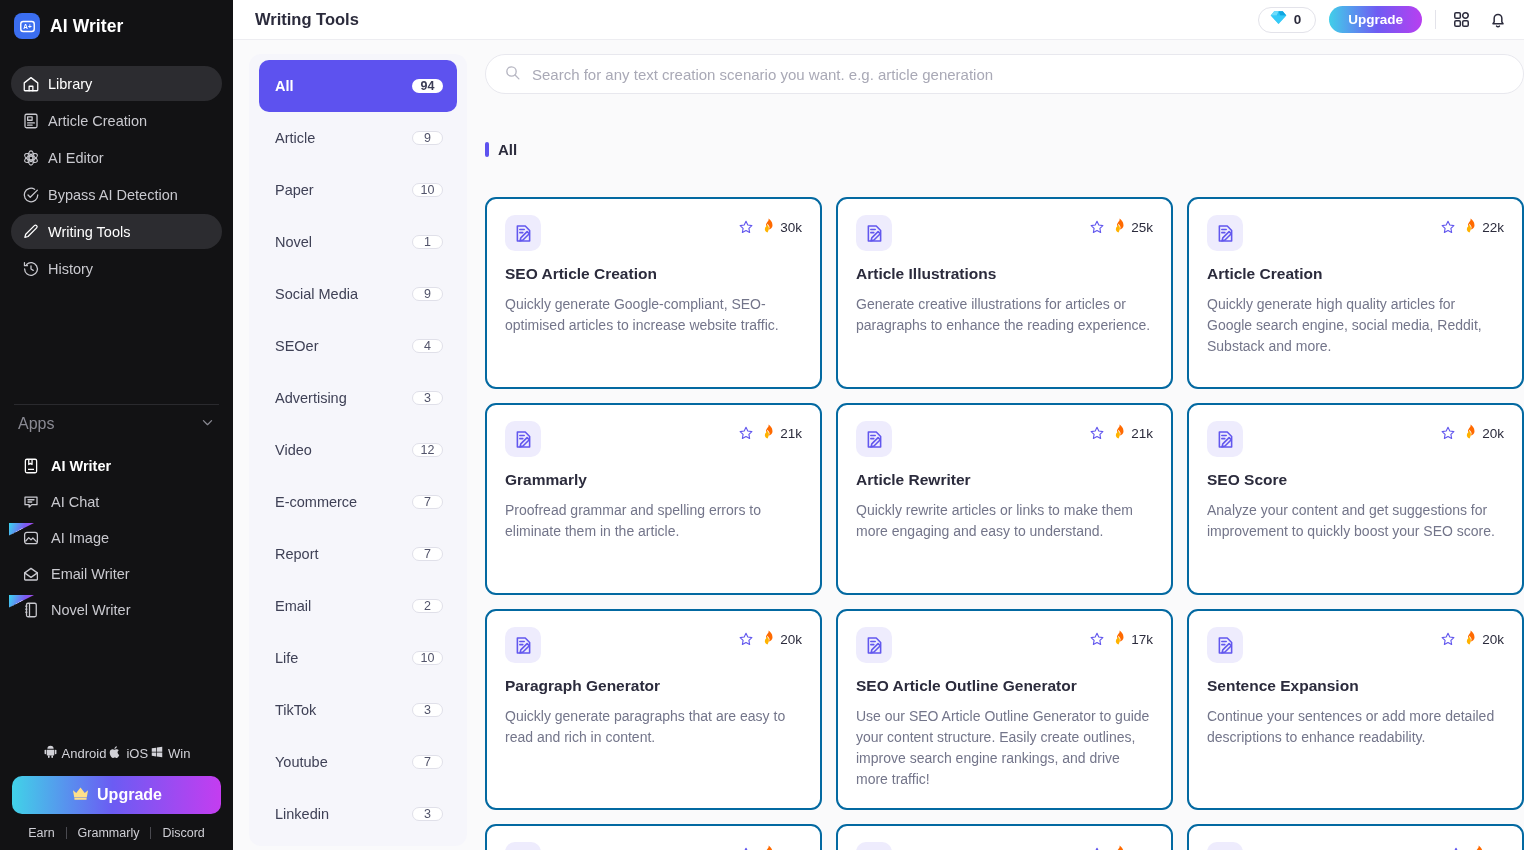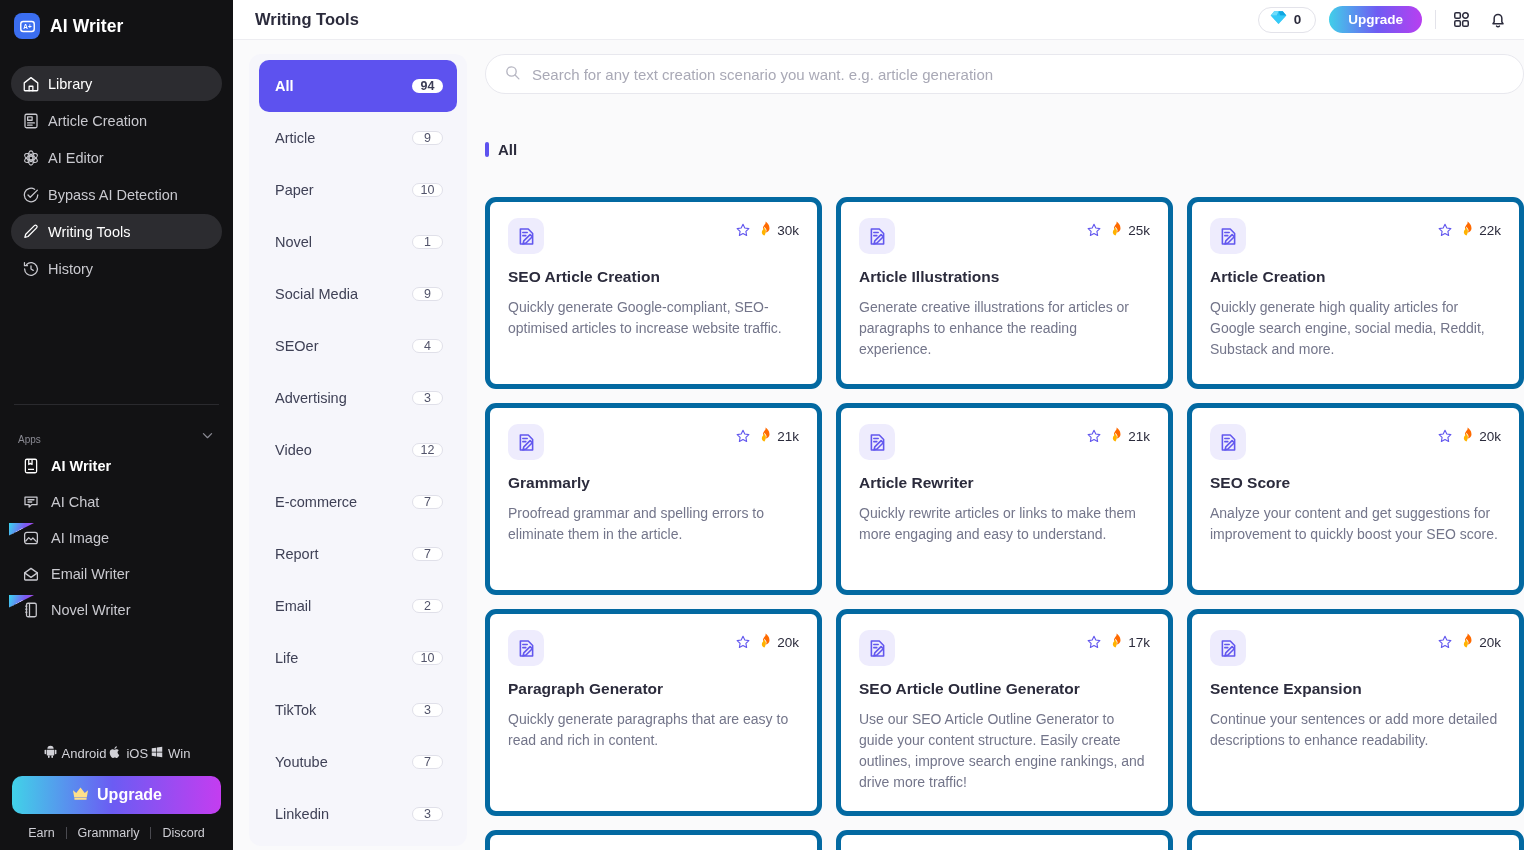--- a/index.html
+++ b/index.html
@@ -34,23 +34,23 @@
     color:#c9c9cf; font-size:14.5px; cursor:pointer;
   }
   .nav-item.active { background:#2c2c30; color:#ffffff; }
   .nav-item .ico { width:19px; height:19px; flex:0 0 19px; display:flex; align-items:center; justify-content:center; }
   .nav-item .ico svg { display:block; }
 
   .sidebar-divider { height:1px; background:#2a2a2e; margin:0 14px; }
   .spacer-flex { flex:1 1 auto; min-height:0; }
 
   .apps-head {
-    display:flex; align-items:flex-end; justify-content:space-between;
+    display:flex; align-items:flex-start; justify-content:space-between;
     padding:0 18px 0 18px; height:30px; margin-top:10px;
-    color:#8a8a93; font-size:10px; cursor:pointer;
+    color:#8a8a93; font-size:16px; cursor:pointer;
   }
   .apps-list { padding:0 11px; display:flex; flex-direction:column; gap:2px; margin-top:4px; }
   .app-item {
     position:relative; display:flex; align-items:center; gap:11px;
     height:34px; padding:0 10px; border-radius:18px;
     color:#c9c9cf; font-size:14.5px; cursor:pointer;
   }
   .app-item.bold { color:#ffffff; font-weight:700; }
   .app-item .ico { width:19px; height:19px; flex:0 0 19px; display:flex; align-items:center; justify-content:center; }
   .new-flag {
@@ -140,21 +140,21 @@
     color:#3f4156; font-family:inherit; background:transparent;
   }
   .search-box input::placeholder { color:#a9a9b6; }
 
   .section-head { display:flex; align-items:center; gap:9px; margin:22px 0 14px 0; }
   .section-bar { width:4px; height:15px; background:#5d52ef; border-radius:2px; }
   .section-title { font-size:15px; color:#2b2b3c; font-weight:600; }
 
   .grid { display:grid; grid-template-columns:repeat(3,1fr); gap:14px; padding-bottom:20px; }
   .card {
-    background:#fff; border:5px solid #0369a1; border-radius:11px;
+    background:#fff; border:2px solid #0369a1; border-radius:11px;
     padding:16px 18px 18px 18px; min-height:192px; cursor:pointer;
     display:flex; flex-direction:column;
   }
   .card-top { display:flex; align-items:flex-start; }
   .card-icon {
     width:36px; height:36px; border-radius:10px; background:#eeecfd;
     display:flex; align-items:center; justify-content:center; flex:0 0 36px;
   }
   .card-meta { margin-left:auto; display:flex; align-items:center; gap:8px; padding-top:3px; }
   .star-btn { cursor:pointer; display:flex; }

